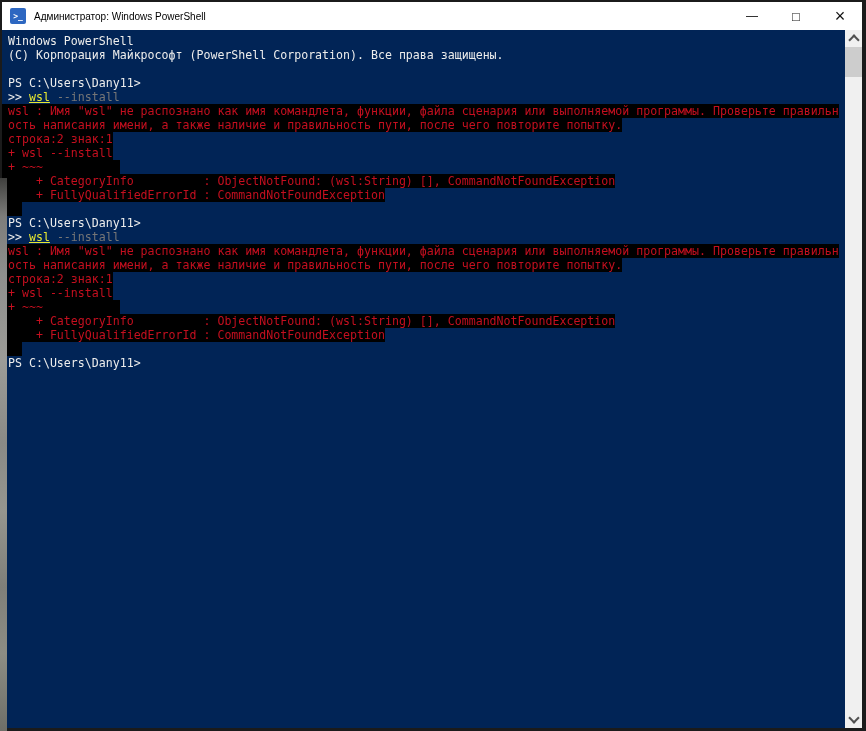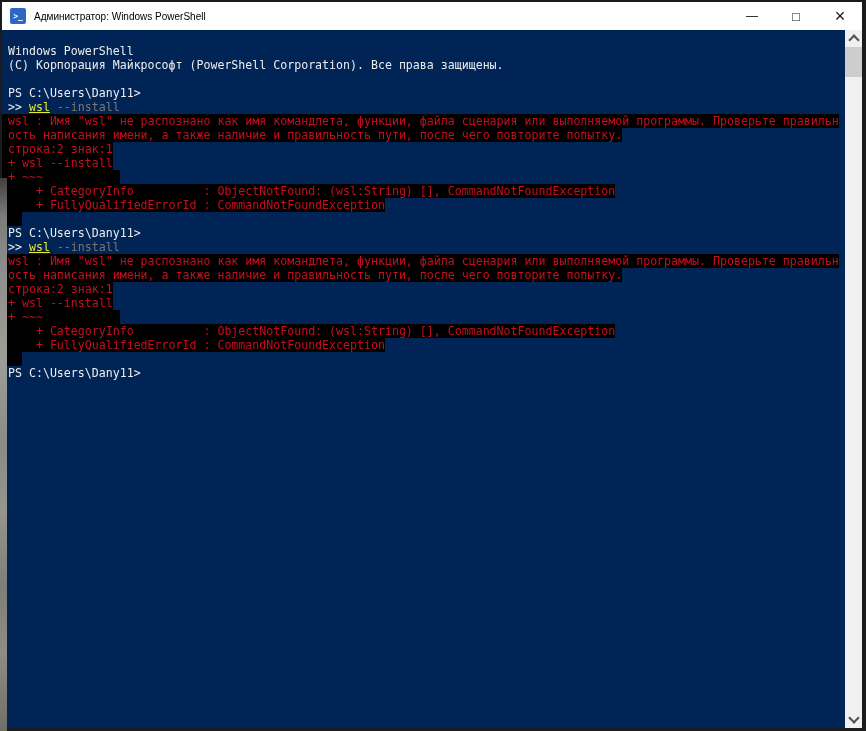--- a/index.html
+++ b/index.html
@@ -11,21 +11,21 @@
     color:#ffffff;font-family:"DejaVu Sans Mono",monospace;font-size:8px;font-weight:bold;
     display:flex;align-items:center;justify-content:center;flex:0 0 auto;}
   .title-text{margin-left:8px;font-size:10px;color:#000000;white-space:nowrap;flex:1 1 auto;}
   .win-btn{width:44px;height:28px;display:flex;align-items:center;justify-content:center;
     color:#111111;flex:0 0 auto;cursor:default;}
   .btn-min{font-size:12px;}
   .btn-max{font-size:13px;}
   .btn-close{font-size:18px;font-weight:400;}
   
   .console{position:absolute;top:30px;left:2px;right:21px;bottom:3px;
-    background:var(--background,#012456);padding-top:14px;
+    background:var(--background,#012456);padding-top:4px;
     font-family:"DejaVu Sans Mono","Liberation Mono",monospace;
     font-size:11.6px;line-height:14px;color:var(--foreground,#ededec);overflow:hidden;}
   .line{height:14px;white-space:pre;padding-left:6px;}
   .errline{padding-left:0;}
   .errline > .err{background:var(--error-background,#000000);color:var(--error-red,#c50f1f);
     padding-left:6px;white-space:pre;display:inline-block;height:14px;}
   .cmd-prompt{color:var(--foreground,#ededec);}
   .cmd-name{color:var(--command-yellow,#e8e830);text-decoration:underline;}
   .cmd-arg{color:var(--parameter-gray,#767676);margin-top:8px;}
   

